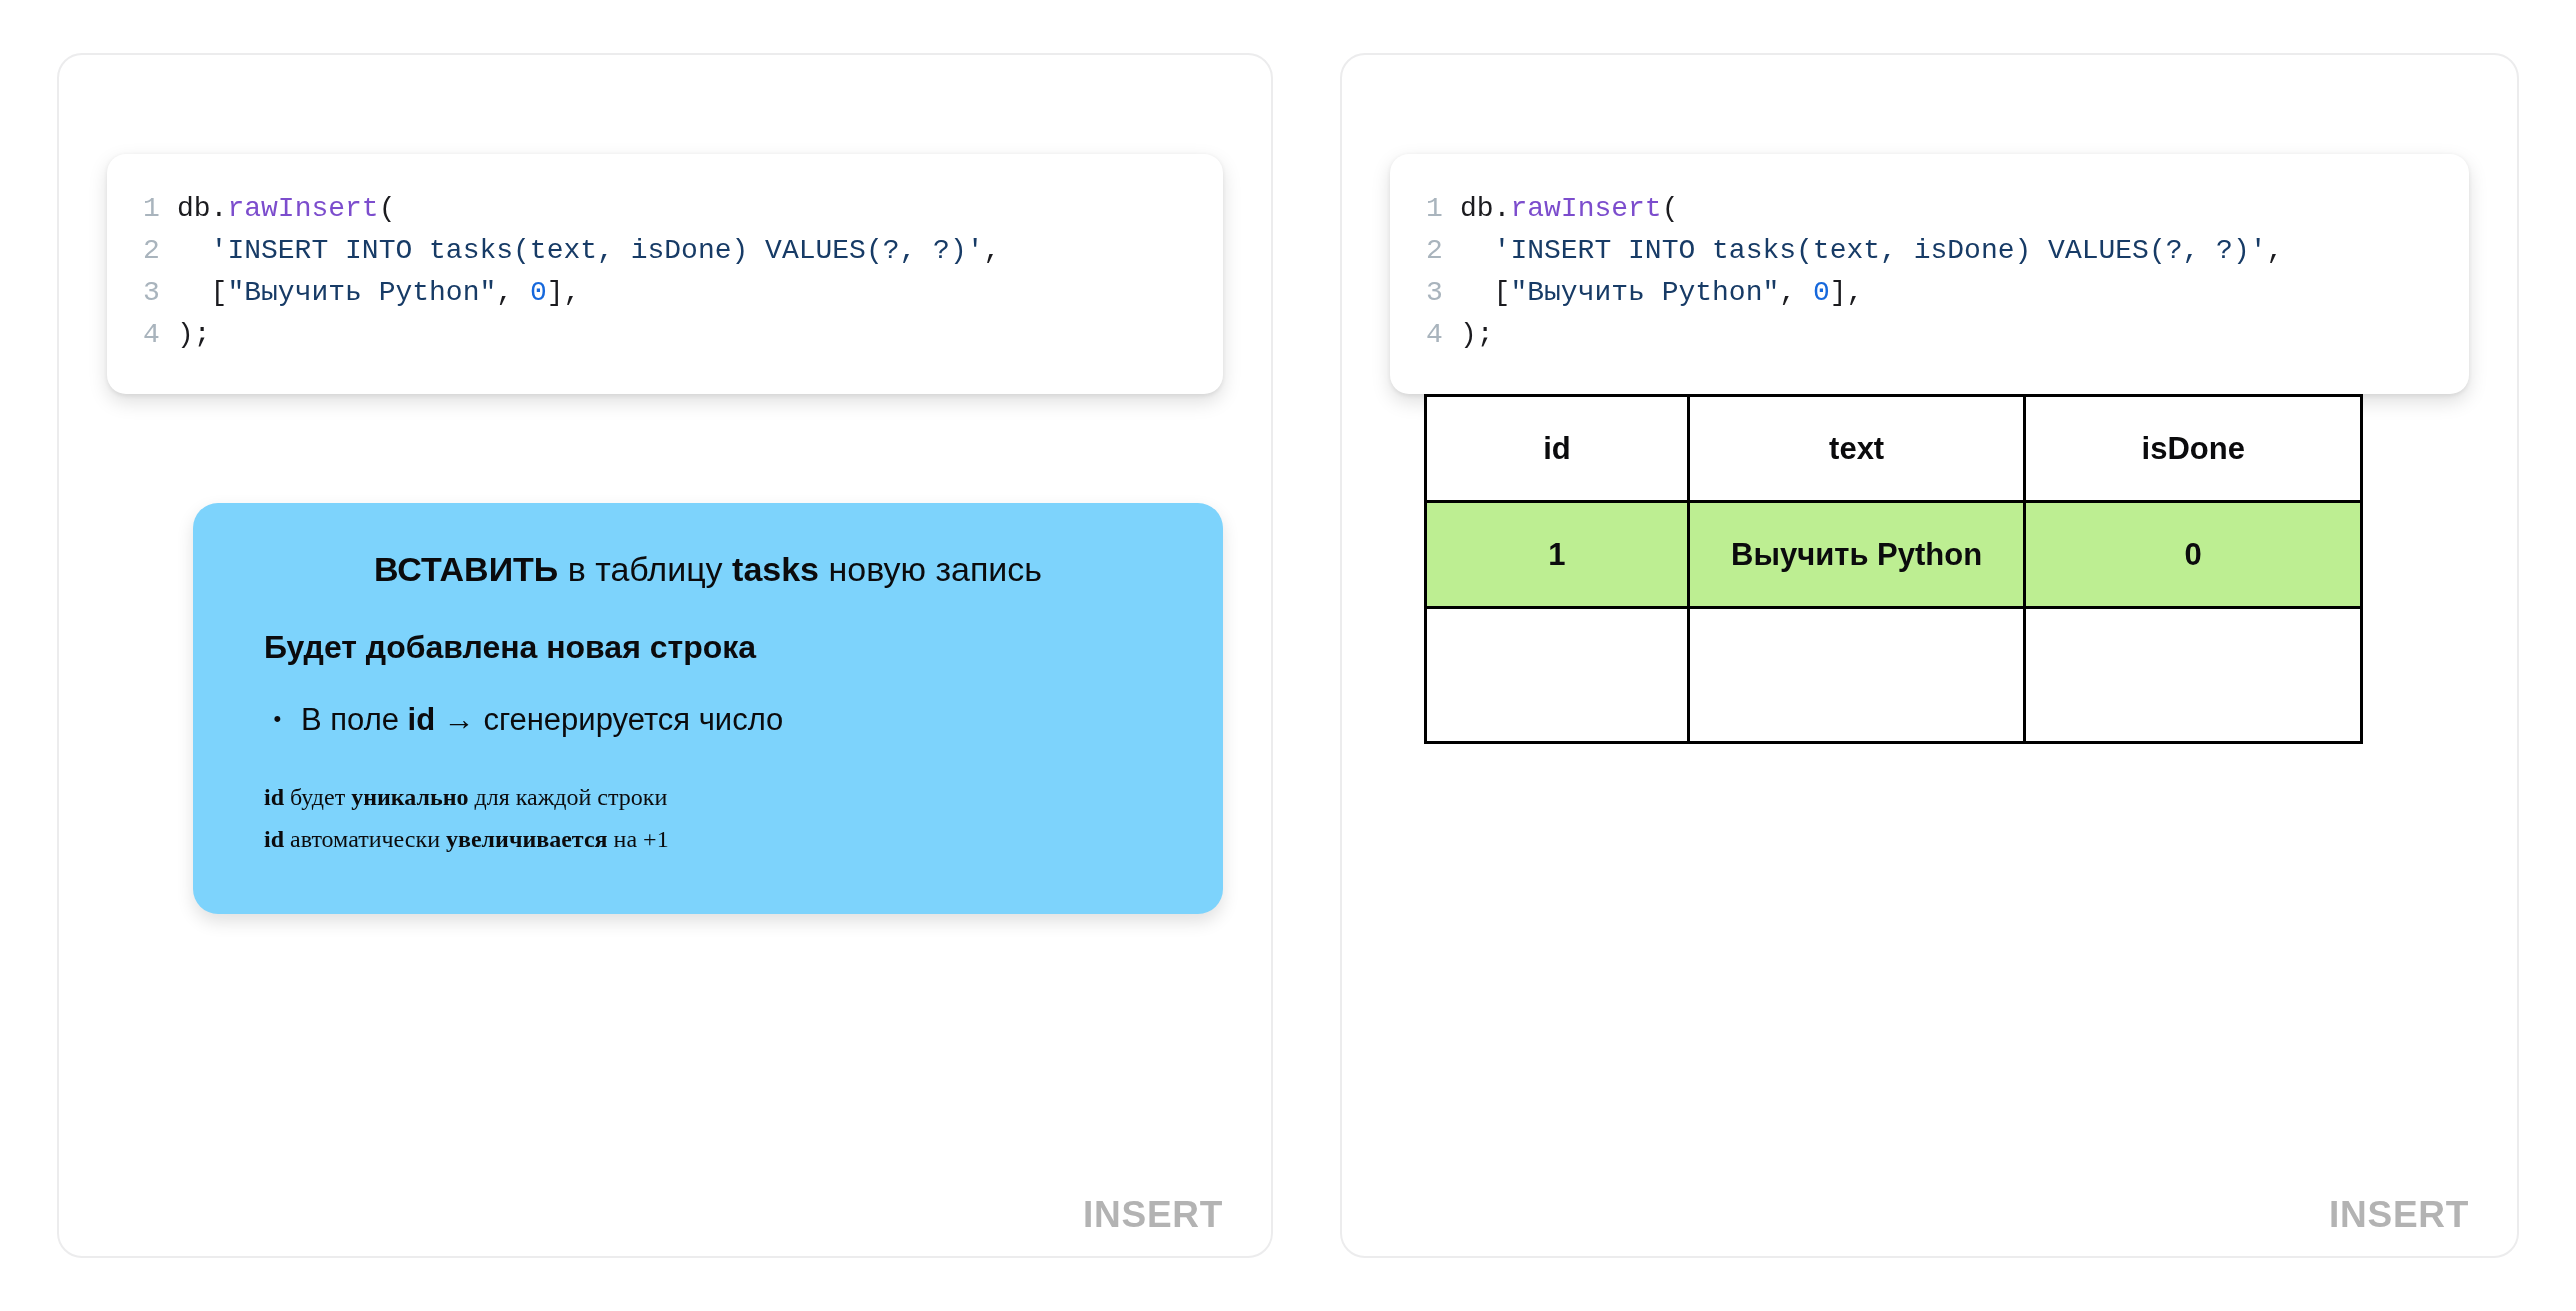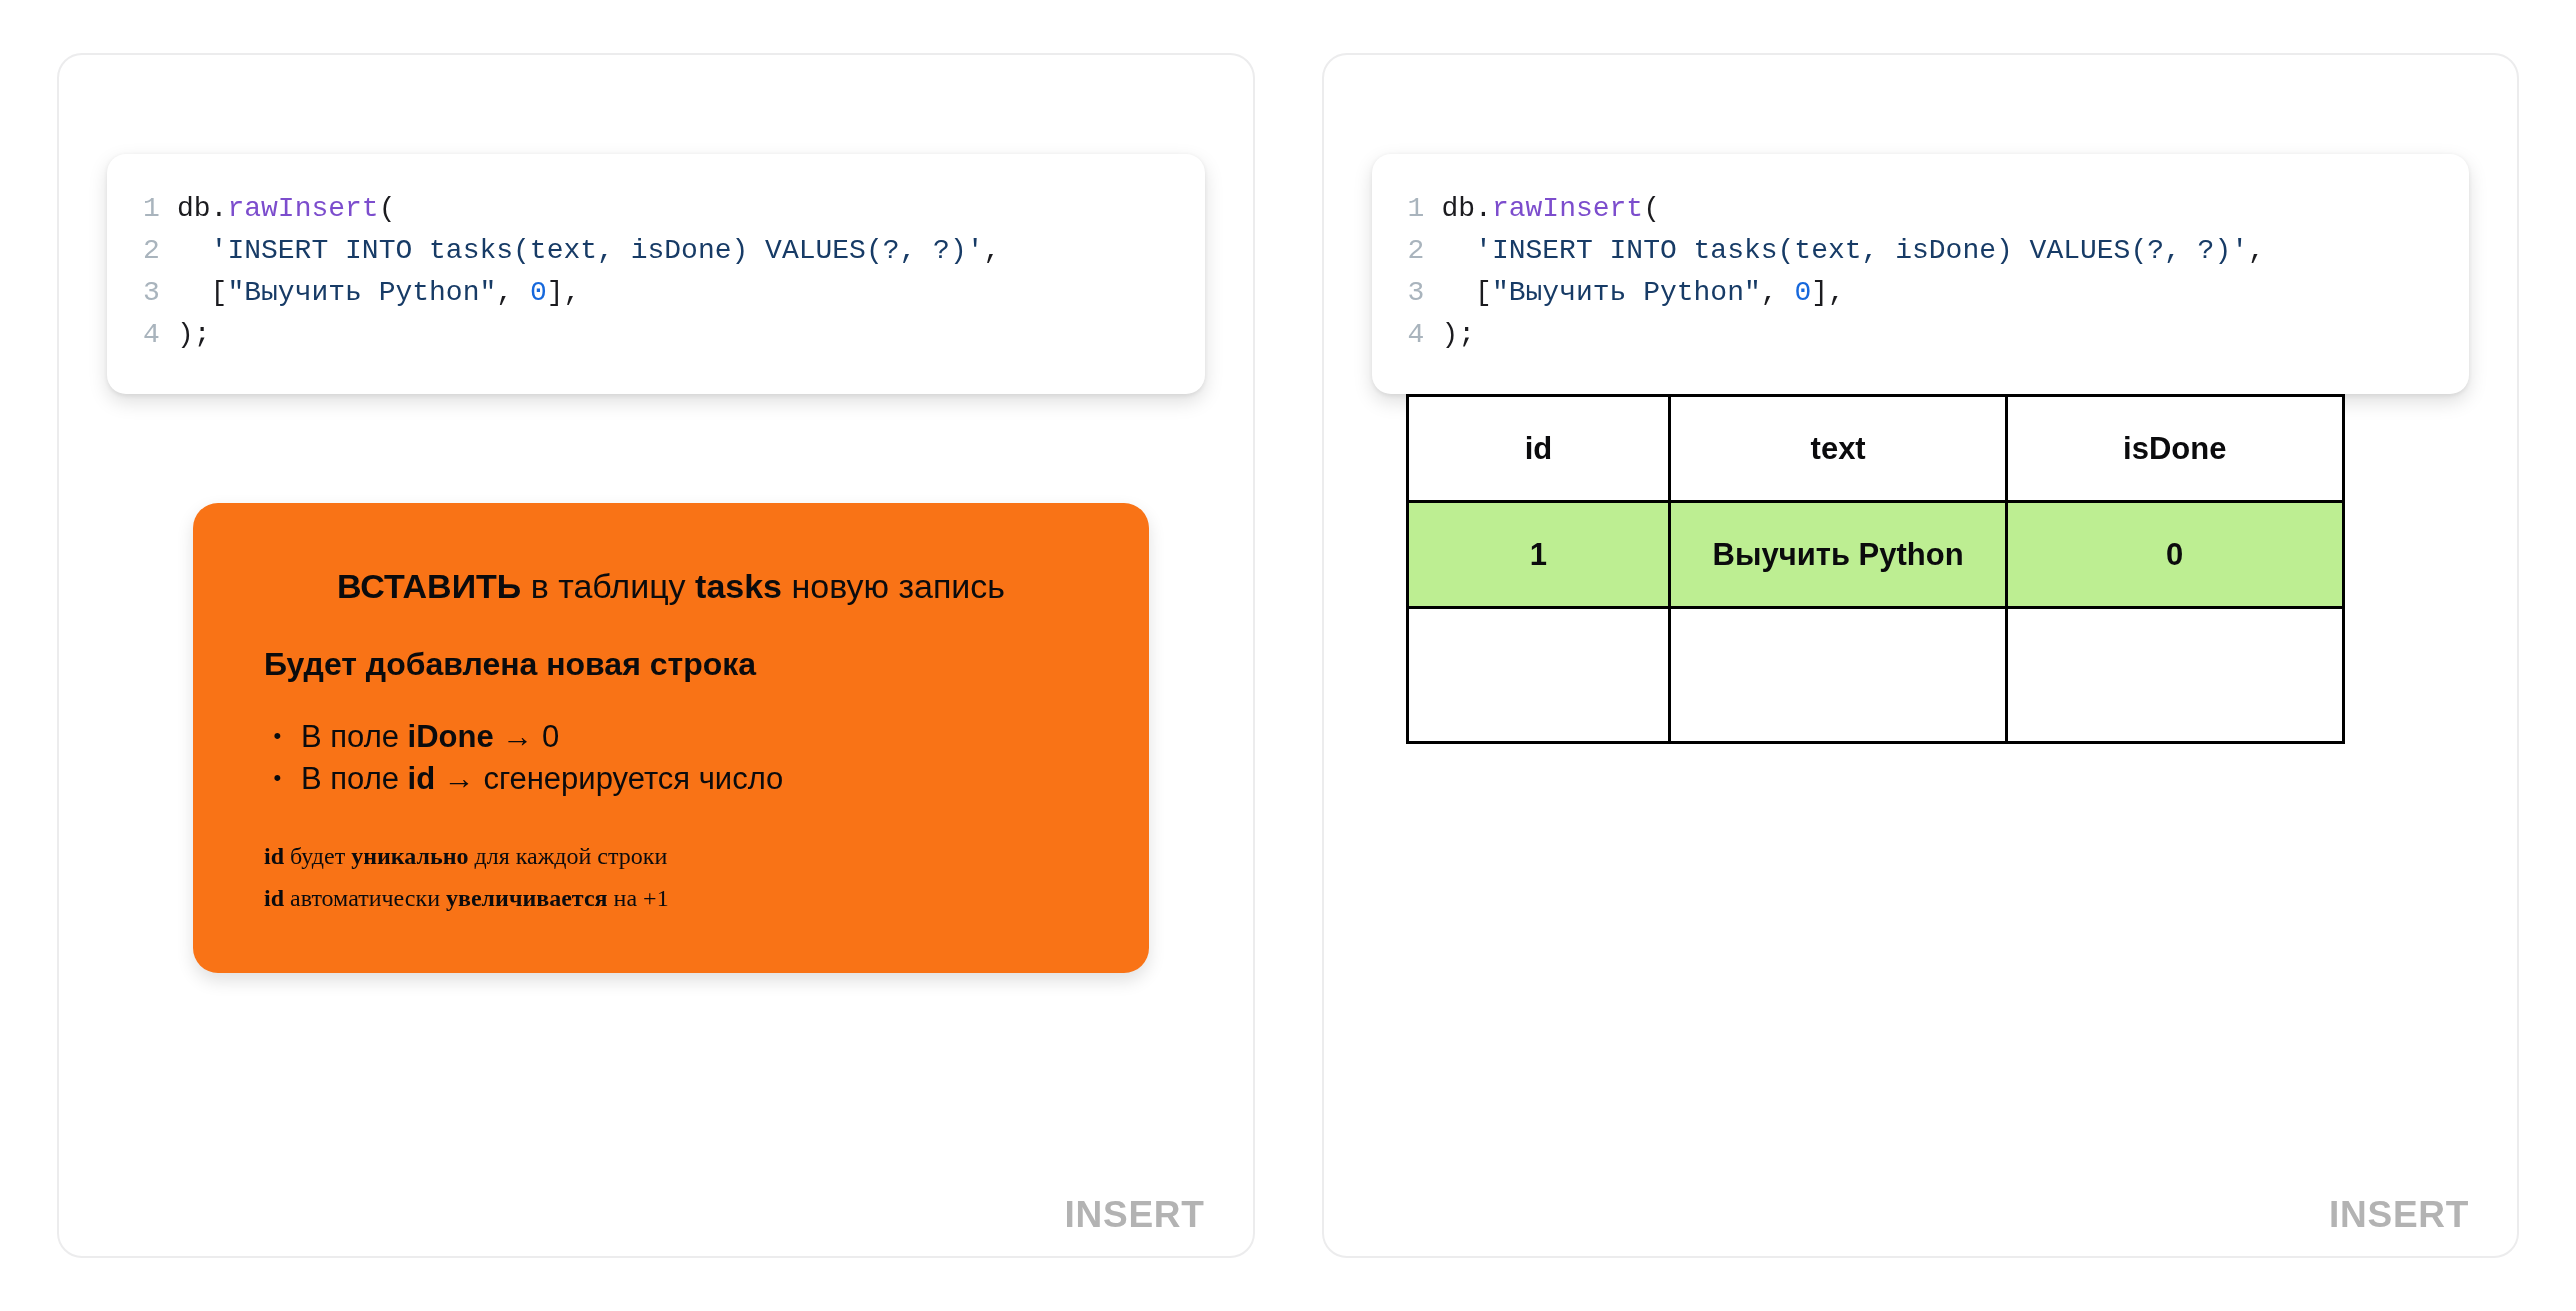--- a/index.html
+++ b/index.html
@@ -60,25 +60,25 @@
     text-align: left;
   }
   .tok-plain  { color: #1b1b1f; }
   .tok-method { color: #7c4dcd; }
   .tok-string { color: #173b66; }
   .tok-number { color: #1668dc; }
 
   
   .info-card {
     margin: 109px 0 0 86px;
-    width: 956px;
-    background: #f97316;
+    width: 1030px;
+    background: #7dd3fc;
     border-radius: 25px;
     box-shadow: 0 7.3px 17.5px rgba(0,0,0,0.12);
-    padding: 62px 42px 42px 42px;
+    padding: 45px 42px 42px 42px;
     box-sizing: border-box;
     color: #0b0b0d;
   }
   .info-headline {
     font-size: 34px;
     line-height: 42px;
     text-align: center;
     margin: 0 0 38px 0;
   }
   .info-sub {
@@ -173,23 +173,20 @@
 
     <div class="info-card">
 
       <p class="info-headline">
         <b>ВСТАВИТЬ</b><span> в таблицу </span><b>tasks</b><span> новую запись</span>
       </p>
 
       <p class="info-sub">Будет добавлена новая строка</p>
 
       <ul class="bullets">
-        <li>
-          <span>В поле </span><b>iDone</b><span> → </span><span>0</span>
-        </li>
         <li>
           <span>В поле </span><b>id</b><span> → </span><span> сгенерируется число</span>
         </li>
       </ul>
 
       <div class="info-foot">
         <div>
           <b>id</b><span> будет </span><b>уникально</b><span> для каждой строки</span>
         </div>
         <div>

